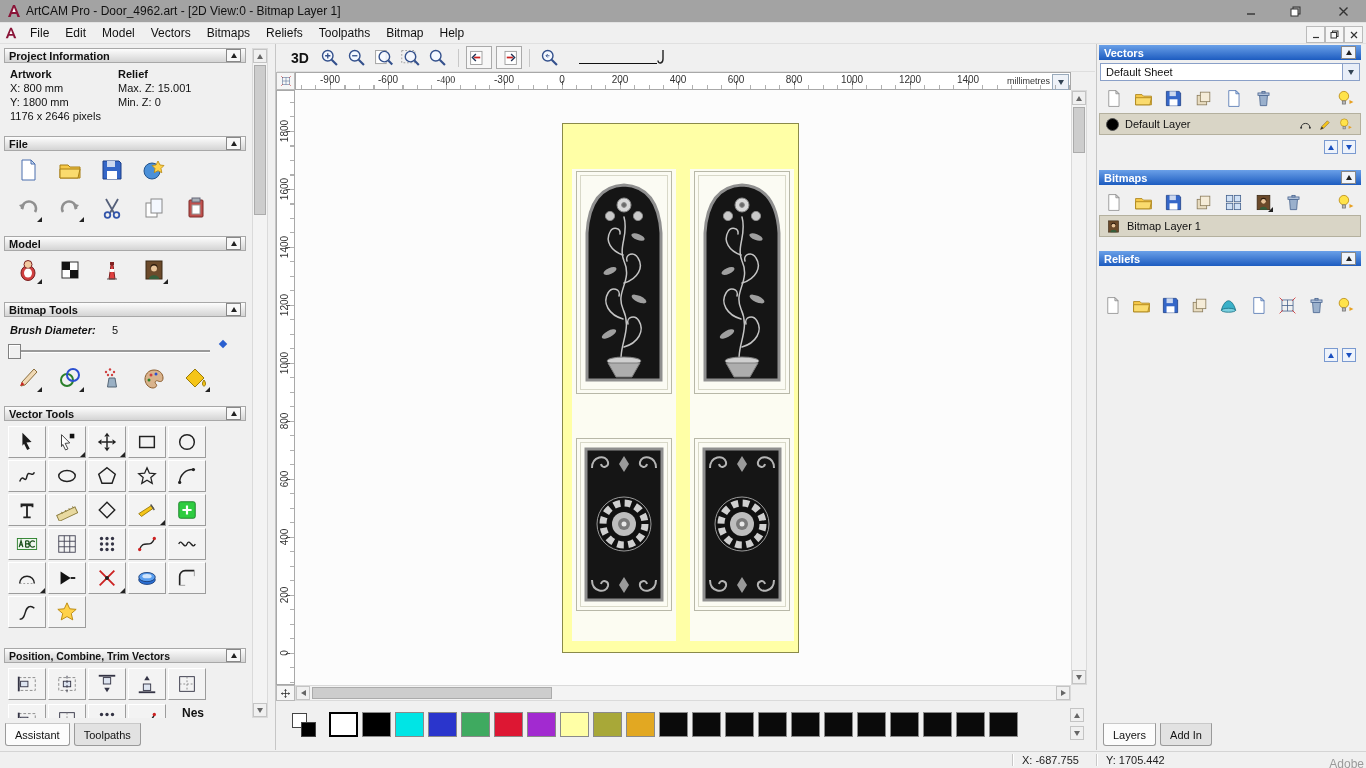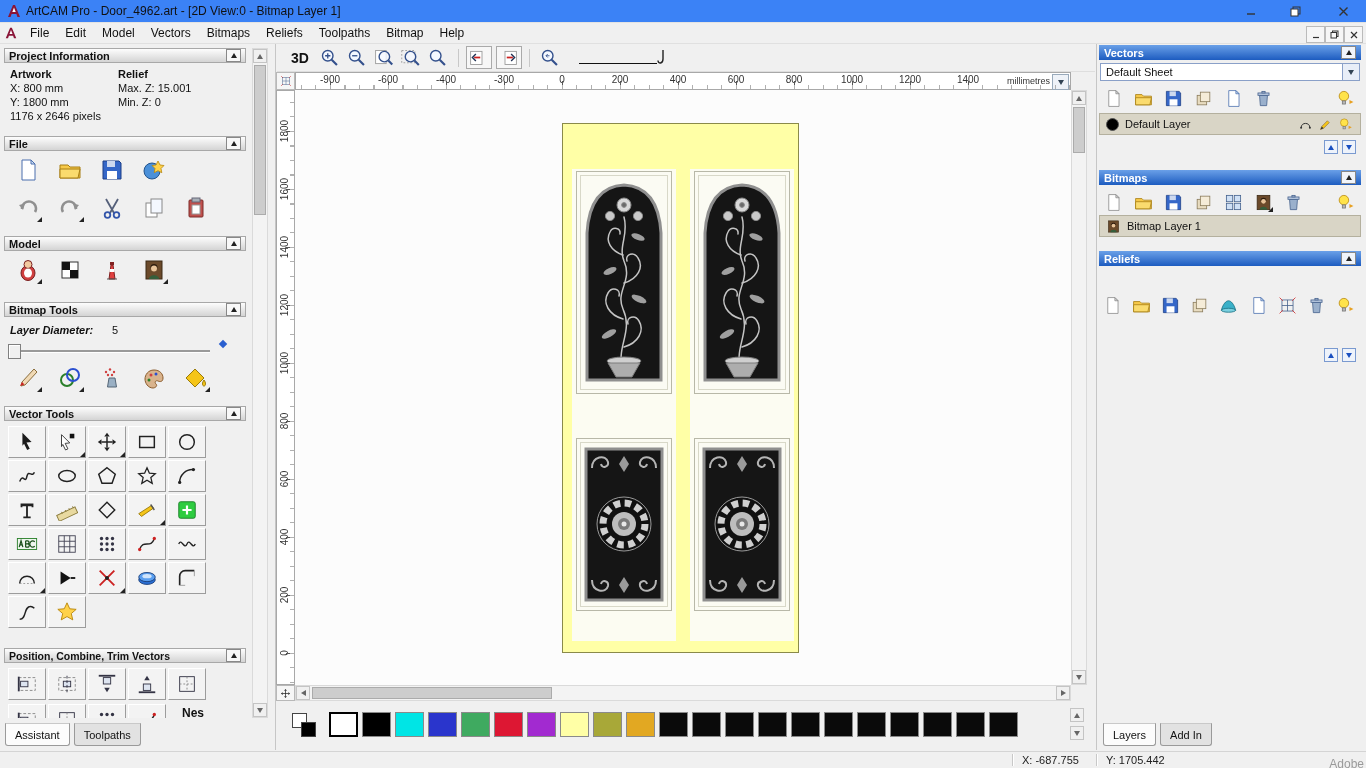--- a/index.html
+++ b/index.html
@@ -1,20 +1,20 @@
 <!DOCTYPE html>
 <html><head>
 <meta charset="utf-8">
 <style>
   html,body{margin:0;padding:0;background:#555;}
   .page{position:relative;width:1366px;height:768px;background:#f0f0f0;overflow:hidden;
         font-family:"Liberation Sans",sans-serif;font-size:11px;color:#111;}
   .abs{position:absolute;}
   
-  .titlebar{left:0;top:0;width:1366px;height:22px;background:#3b82f6;border-bottom:1px solid #e3e3e3;}
+  .titlebar{left:0;top:0;width:1366px;height:22px;background:#a3a3a3;border-bottom:1px solid #e3e3e3;}
   .title-text{left:26px;top:4px;font-size:12px;white-space:nowrap;}
   .win-btn{top:0;width:34px;height:22px;display:flex;align-items:center;justify-content:center;}
   
   .menubar{left:0;top:23px;width:1366px;height:21px;background:#f0f0f0;display:flex;align-items:center;padding-left:4px;box-sizing:border-box;border-bottom:1px solid #e0e0e0;}
   .menu-item{padding:2px 8px;font-size:12px;cursor:default;}
   .mdi-btn{top:26px;width:17px;height:15px;background:#f6f6f6;border:1px solid #bbb;display:flex;align-items:center;justify-content:center;}
   
   .leftpanel{left:0;top:44px;width:276px;height:706px;background:#f0f0f0;border-right:1px solid #c6c6c6;box-sizing:border-box;}
   .lp-content{position:absolute;left:0;top:0;width:250px;height:674px;overflow:hidden;}
   .sec-hdr{position:absolute;left:4px;width:242px;height:15px;background:linear-gradient(#fdfdfd,#d4d4d4);border:1px solid #a8a8a8;display:flex;align-items:center;padding:0 4px;box-sizing:border-box;font-weight:bold;font-size:11px;}
@@ -628,21 +628,21 @@
             </svg>
           </span>
         </div>
 
       <div class="sec-hdr" style="top:258px">
         <span>Bitmap Tools</span>
         <span class="collapse-btn">
             <span class="tri-up"></span>
           </span>
       </div>
-      <span class="abs pencil-deco" style="left:10px;top:280px">Layer Diameter:</span>
+      <span class="abs pencil-deco" style="left:10px;top:280px">Brush Diameter:</span>
       <span class="abs" style="left:112px;top:280px">5</span>
       <span class="abs slider-track" style="left:8px;top:306px;width:202px"></span>
       <span class="abs slider-handle" style="left:8px;top:300px"></span>
       <span class="abs blue-dot" style="left:220px;top:297px"></span>
       <div class="icrow" style="left:14px;top:320px">
           <span class="icbtn fly">
             <svg class="ic" viewBox="0 0 24 24">
               <use href="#i-brush-red"></use>
             </svg>
           </span>
@@ -952,21 +952,21 @@
 
   <div class="abs ruler-h">
     <span class="ruler-unit">millimetres</span>
     <span class="ruler-unit-dd">
         <span class="tri-down" style="border-top-color:#345"></span>
       </span>
   <span class="rh-lab" style="left: 34px;">-900</span>
       <i class="rh-tick" style="left: 34px;"></i>
       <span class="rh-lab" style="left: 92px;">-600</span>
       <i class="rh-tick" style="left: 92px;"></i>
-      <span class="rh-lab" style="left: 150px;">-400</span>
+      <span class="rh-lab" style="left: 150px; font-family: Liberation Serif, serif;">-400</span>
       <i class="rh-tick" style="left: 150px;"></i>
       <span class="rh-lab" style="left: 208px;">-300</span>
       <i class="rh-tick" style="left: 208px;"></i>
       <span class="rh-lab" style="left: 266px;">0</span>
       <i class="rh-tick" style="left: 266px;"></i>
       <span class="rh-lab" style="left: 324px;">200</span>
       <i class="rh-tick" style="left: 324px;"></i>
       <span class="rh-lab" style="left: 382px;">400</span>
       <i class="rh-tick" style="left: 382px;"></i>
       <span class="rh-lab" style="left: 440px;">600</span>

